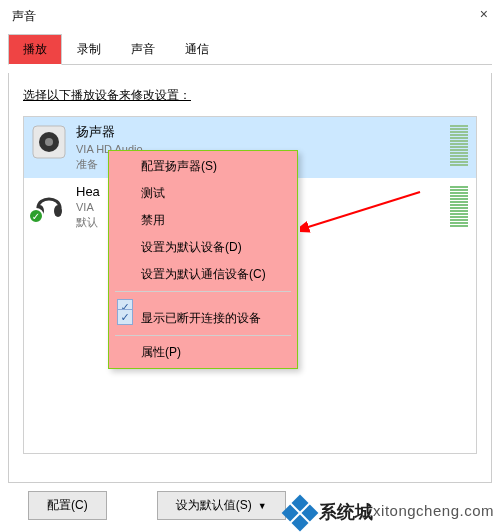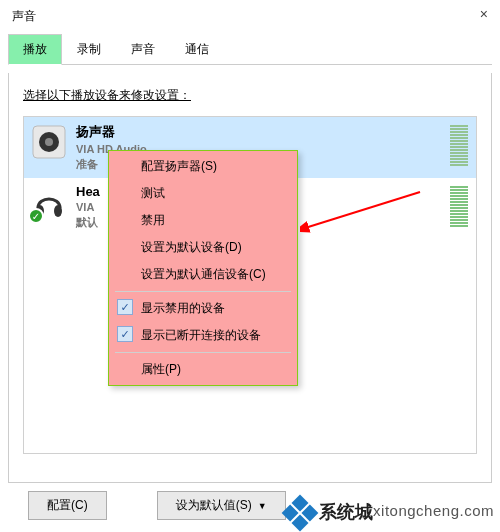--- a/index.html
+++ b/index.html
@@ -34,21 +34,21 @@
       font-size: 12px;
       cursor: pointer;
       border: 1px solid transparent;
       border-bottom: none;
       position: relative;
       top: 1px;
     }
     .tab.active {
       border: 1px solid #ccc;
       border-bottom: 1px solid #fff;
-      background: #86efac;
+      background: #ef4444;
     }
     .content {
       margin: 8px;
       border: 1px solid #ccc;
       border-top: none;
       padding: 14px 14px;
       height: 410px;
       position: relative;
     }
     .instruction {
@@ -72,21 +72,21 @@
     .device-item.selected {
       background: #cce8ff;
     }
     .device-icon {
       width: 34px;
       height: 34px;
       flex-shrink: 0;
       margin-top: 2px;
       position: relative;
     }
-    .device-info { flex: 1; font-weight: bold; }
+    .device-info { flex: 1; }
     .device-name { font-size: 13px; color: #000; }
     .device-desc { font-size: 11px; color: #777; margin-top: 2px; }
     .device-status { font-size: 11px; color: #777; margin-top: 2px; }
     .level-meter {
       width: 18px;
       display: flex;
       flex-direction: column;
       gap: 1px;
       margin-top: 2px;
     }
@@ -279,21 +279,20 @@
 
 <div class="context-menu">
   <div class="menu-item">配置扬声器(S)</div>
   <div class="menu-item">测试</div>
   <div class="menu-item">禁用</div>
   <div class="menu-item">设置为默认设备(D)</div>
   <div class="menu-item">设置为默认通信设备(C)</div>
   <div class="menu-sep"></div>
   <div class="menu-item">
     <span class="menu-check">✓</span>
-    <span>显示禁用的设备</span>
   </div>
   <div class="menu-item">
     <span class="menu-check">✓</span>
     <span>显示已断开连接的设备</span>
   </div>
   <div class="menu-sep"></div>
   <div class="menu-item">属性(P)</div>
 </div>
 
 <svg class="arrow" width="130" height="50">

